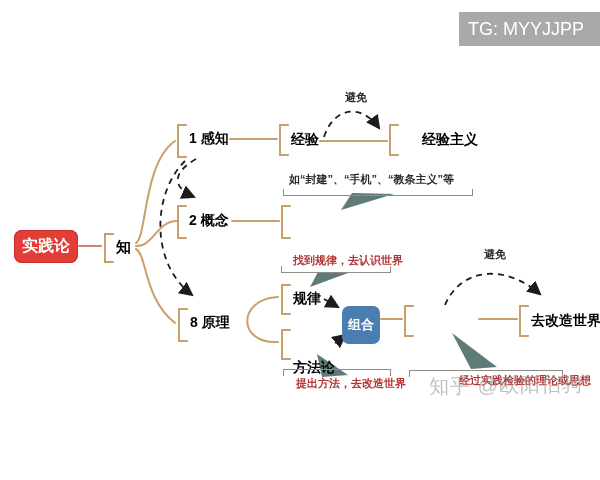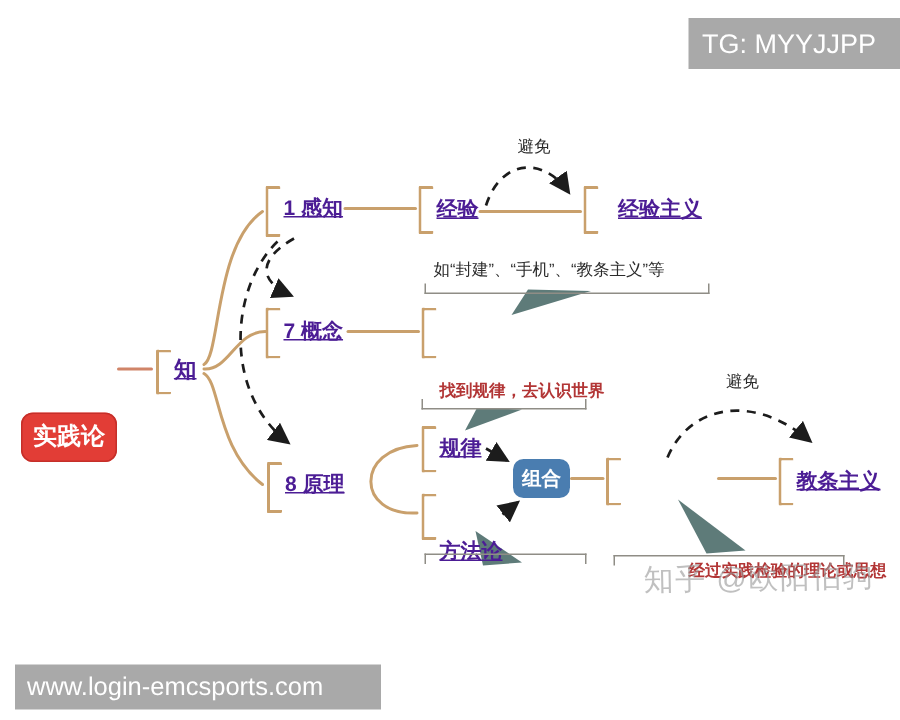--- a/index.html
+++ b/index.html
@@ -1,36 +1,35 @@
 <!DOCTYPE html>
 <html><head>
 <meta charset="utf-8">
 <style>
   html,body{margin:0;padding:0;background:#ffffff;}
   #canvas{
     position:relative;width:600px;height:480px;background:#ffffff;overflow:hidden;
     font-family:"Liberation Sans","DejaVu Sans",sans-serif;
   }
   #wires{position:absolute;left:0;top:0;z-index:1;}
-  .lbl{position:absolute;z-index:2;font-size:14px;font-weight:600;color:#4c1d95;white-space:nowrap;line-height:1.2;text-decoration:underline;}
+  .lbl{position:absolute;z-index:2;font-size:14px;font-weight:600;color:#000000;white-space:nowrap;line-height:1.2;}
   .brk{position:absolute;z-index:2;width:8px;border:2px solid #c9a06c;border-right:none;border-radius:1px;background:transparent;}
   .abrk{position:absolute;z-index:2;height:6px;border:1.5px solid #8f8d86;background:transparent;}
   .abrk.under{border-top:none;}
   .abrk.over{border-bottom:none;}
-  .note{position:absolute;z-index:2;font-size:11px;font-weight:400;color:#2b2b2b;white-space:nowrap;}
+  .note{position:absolute;z-index:2;font-size:11px;font-weight:700;color:#2b2b2b;white-space:nowrap;}
   .note.red{color:#b23535;font-weight:700;}
   .rootbox{
     position:absolute;left:14px;top:230px;width:64px;height:33px;z-index:2;
     background:#e23d36;border-radius:8px;color:#ffffff;font-weight:bold;font-size:16px;
     display:flex;align-items:center;justify-content:center;white-space:nowrap;
     box-shadow:inset 0 0 0 1px #c52f29;
-    margin-top:45px;
   }
   .combinebox{
-    position:absolute;left:342px;top:306px;width:38px;height:26px;z-index:2;
+    position:absolute;left:342px;top:306px;width:38px;height:38px;z-index:2;
     background:#4a7db0;border-radius:7px;color:#ffffff;font-weight:bold;font-size:13px;
     display:flex;align-items:center;justify-content:center;white-space:nowrap;
   }
   .wmbox{position:absolute;z-index:4;background:#a9a9a9;color:#ffffff;white-space:nowrap;overflow:hidden;}
   .wm-tr{left:459px;top:12px;width:141px;height:34px;font-size:18px;line-height:34px;padding-left:9px;}
   .wm-bl{left:10px;top:443px;width:236px;height:30px;font-size:17px;line-height:30px;padding-left:8px;}
   .wm-zhihu{
     position:absolute;left:429px;top:372px;z-index:3;font-size:20px;color:#9b9b9b;opacity:.62;
     white-space:nowrap;letter-spacing:1px;transform:rotate(-1deg);font-weight:400;
   }
@@ -82,50 +81,50 @@
   <div class="brk" style="left:104px;top:233px;height:26px;"></div>
   <div class="lbl" style="left:116px;top:238px;font-size:15px;">知</div>
 
   <div class="brk" style="left:177px;top:124px;height:30px;"></div>
   <div class="lbl" style="left:189px;top:130px;">1 感知</div>
 
   <div class="brk" style="left:279px;top:124px;height:28px;"></div>
   <div class="lbl" style="left:291px;top:131px;">经验</div>
 
   <div class="brk" style="left:389px;top:124px;height:28px;"></div>
-  <div class="lbl" style="left:412px;top:131px;text-align:right;">经验主义</div>
+  <div class="lbl" style="left:422px;top:131px;text-align:right;">经验主义</div>
   <div class="note" style="left:345px;top:90px;">避免</div>
 
   <div class="brk" style="left:177px;top:205px;height:30px;"></div>
-  <div class="lbl" style="left:189px;top:212px;">7 概念</div>
+  <div class="lbl" style="left:189px;top:212px;">2 概念</div>
 
   <div class="brk" style="left:281px;top:205px;height:30px;"></div>
   <div class="note" style="left:289px;top:172px;">如“封建”、“手机”、“教条主义”等</div>
   <div class="abrk under" style="left:283px;top:189px;width:188px;"></div>
 
   <div class="brk" style="left:178px;top:308px;height:30px;"></div>
   <div class="lbl" style="left:190px;top:314px;">8 原理</div>
 
   <div class="brk" style="left:281px;top:284px;height:27px;"></div>
   <div class="lbl" style="left:293px;top:290px;">规律</div>
   <div class="note red" style="left:293px;top:253px;">找到规律，去认识世界</div>
   <div class="abrk under" style="left:281px;top:266px;width:108px;"></div>
 
   <div class="brk" style="left:281px;top:329px;height:27px;"></div>
   <div class="lbl" style="left:293px;top:335px;margin-top:24px;">方法论</div>
   <div class="abrk over" style="left:283px;top:369px;width:106px;"></div>
+  <div class="note red" style="left:296px;top:376px;">提出方法，去改造世界</div>
 
   <div class="combinebox">组合</div>
 
   <div class="brk" style="left:404px;top:305px;height:28px;"></div>
   <div class="note" style="left:484px;top:247px;">避免</div>
 
   <div class="brk" style="left:519px;top:305px;height:28px;"></div>
-  <div class="lbl" style="left:531px;top:312px;">教条主义</div>
+  <div class="lbl" style="left:531px;top:312px;">去改造世界</div>
 
   <div class="abrk over" style="left:409px;top:370px;width:152px;"></div>
   <div class="note red" style="left:418px;top:373px;padding-left:41px;">经过实践检验的理论或思想</div>
 
   <div class="wmbox wm-tr">TG: MYYJJPP</div>
-  <div class="wmbox wm-bl">www.login-emcsports.com</div>
   <div class="wm-zhihu">知乎 @欧阳伯驹</div>
 
 </div>
 
 </body></html>

